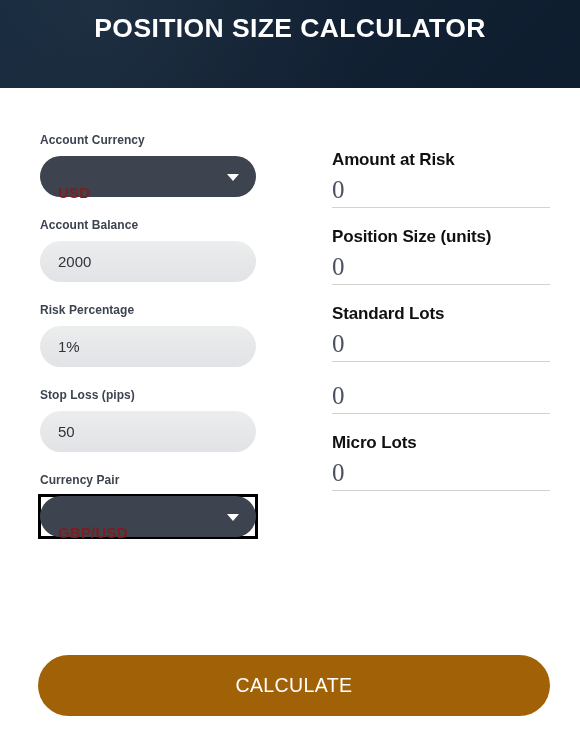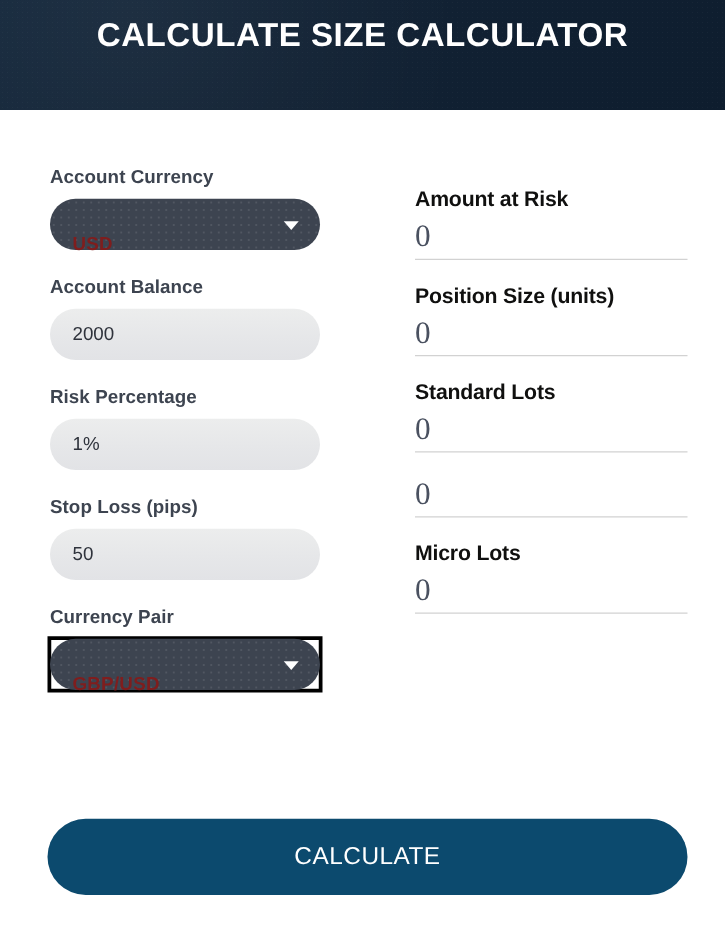--- a/index.html
+++ b/index.html
@@ -71,21 +71,21 @@
     top: 62px;
     width: 218px;
   }
 
   
   .field { margin-bottom: 21px; }
   .field:last-child { margin-bottom: 0; }
 
   .field-label {
     display: block;
-    font-size: 15px;
+    font-size: 12px;
     font-weight: bold;
     color: #3d4450;
     margin-bottom: 9px;
     letter-spacing: 0.05px;
   }
 
   .text-input {
     display: block;
     width: 216px;
     height: 41px;
@@ -174,33 +174,33 @@
 
   
   .calc-button {
     position: absolute;
     left: 38px;
     top: 567px;
     width: 512px;
     height: 61px;
     border: none;
     border-radius: 31px;
-    background: #0c4a6e;
+    background: #a16207;
     color: #ffffff;
     font-family: "Liberation Sans", sans-serif;
     font-size: 19.5px;
     letter-spacing: 0.4px;
     cursor: pointer;
   }
 </style>
 </head>
 <body>
 
 <div class="header">
-  <div class="header-title">CALCULATE SIZE CALCULATOR</div>
+  <div class="header-title">POSITION SIZE CALCULATOR</div>
 </div>
 
 <div class="content">
 
   <div class="form-col">
 
     <div class="field">
       <span class="field-label">Account Currency</span>
       <div class="select-wrap">
         <div class="select-pill"></div>

